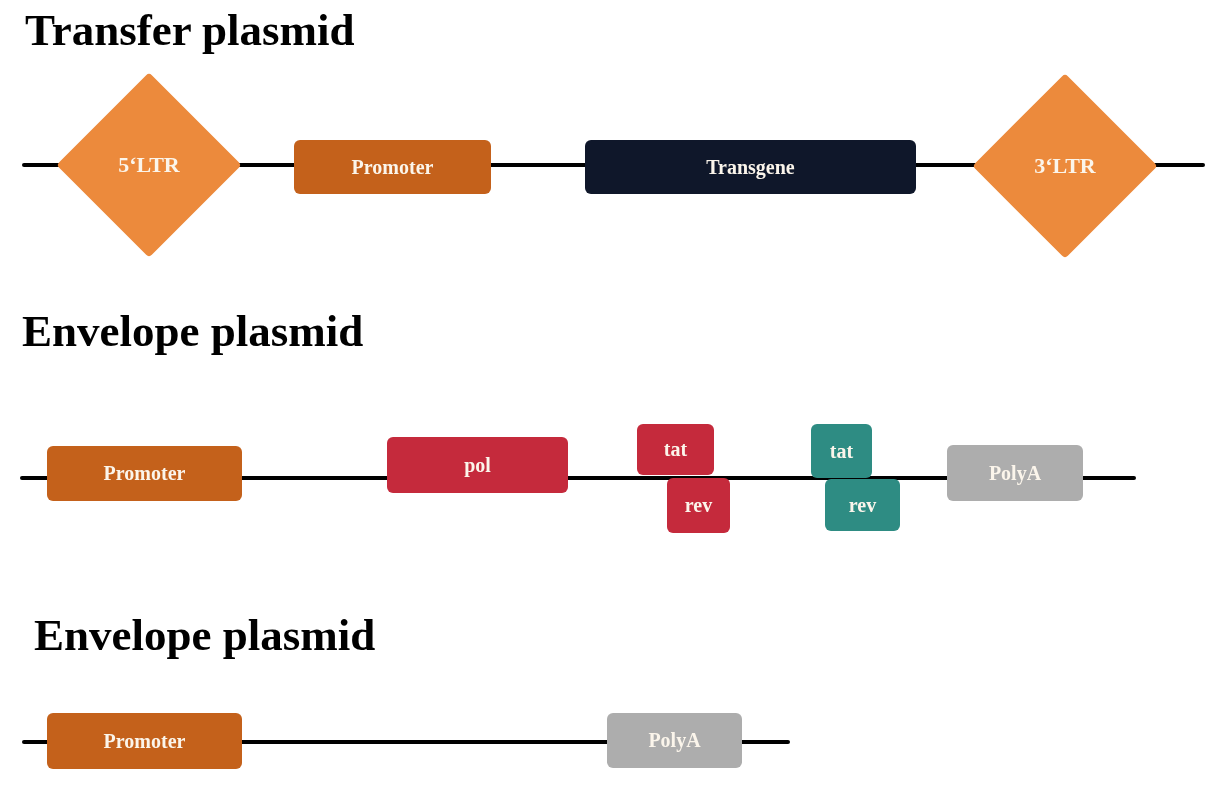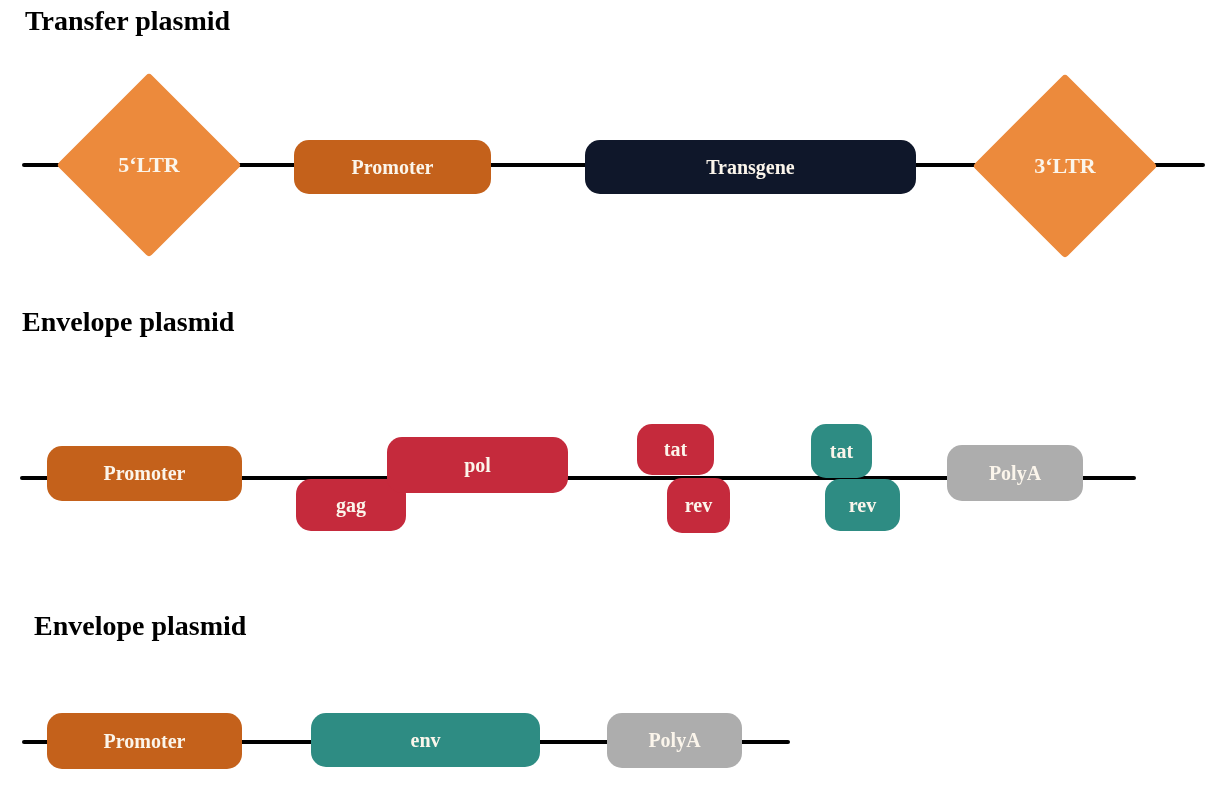--- a/index.html
+++ b/index.html
@@ -10,38 +10,38 @@
   #canvas {
     position: relative;
     width: 1218px;
     height: 786px;
     background: #ffffff;
     font-family: "Liberation Serif", serif;
     overflow: hidden;
   }
   .title {
     position: absolute;
-    font-size: 28px;
+    font-size: 45px;
     font-weight: bold;
     color: #000000;
     line-height: 1.15;
     white-space: nowrap;
   }
   .backbone {
     position: absolute;
     height: 4px;
     background: #000000;
     border-radius: 2px;
   }
   .feature-box {
     position: absolute;
     display: flex;
     align-items: center;
     justify-content: center;
-    border-radius: 15px;
+    border-radius: 6px;
     color: #FBF5EB;
     font-weight: bold;
     font-size: 20px;
     z-index: 2;
   }
   .diamond-wrap {
     position: absolute;
     width: 184px;
     height: 184px;
     z-index: 2;
@@ -112,36 +112,34 @@
   <div class="diamond-wrap" id="ltr3">
     <div class="diamond-shape" style="background: rgb(236, 138, 60);"></div>
     <div class="diamond-label">3‘LTR</div>
   </div>
 
   <div class="title" id="packaging-title">Envelope plasmid</div>
   <div class="backbone" id="packaging-line"></div>
 
   <div class="feature-box" id="promoter-packaging" style="background: rgb(196, 97, 27);">Promoter</div>
 
-  <div class="feature-box" id="gag" style="background: rgb(197, 42, 60);">gag</div>
 
   <div class="feature-box" id="pol" style="background: rgb(197, 42, 60);">pol</div>
 
   <div class="feature-box" id="tat-crimson" style="background: rgb(197, 42, 60);">tat</div>
 
   <div class="feature-box" id="rev-crimson" style="background: rgb(197, 42, 60);">rev</div>
 
   <div class="feature-box" id="tat-teal" style="background: rgb(46, 140, 131);">tat</div>
 
   <div class="feature-box" id="rev-teal" style="background: rgb(46, 140, 131);">rev</div>
 
   <div class="feature-box" id="polya-packaging" style="background: rgb(173, 173, 173);">PolyA</div>
 
   <div class="title" id="envelope-title">Envelope plasmid</div>
   <div class="backbone" id="envelope-line"></div>
 
   <div class="feature-box" id="promoter-envelope" style="background: rgb(196, 97, 27);">Promoter</div>
 
-  <div class="feature-box" id="env" style="background: rgb(46, 140, 131);">env</div>
 
   <div class="feature-box" id="polya-envelope" style="background: rgb(173, 173, 173);">PolyA</div>
 
 </div>
 
 </body></html>

